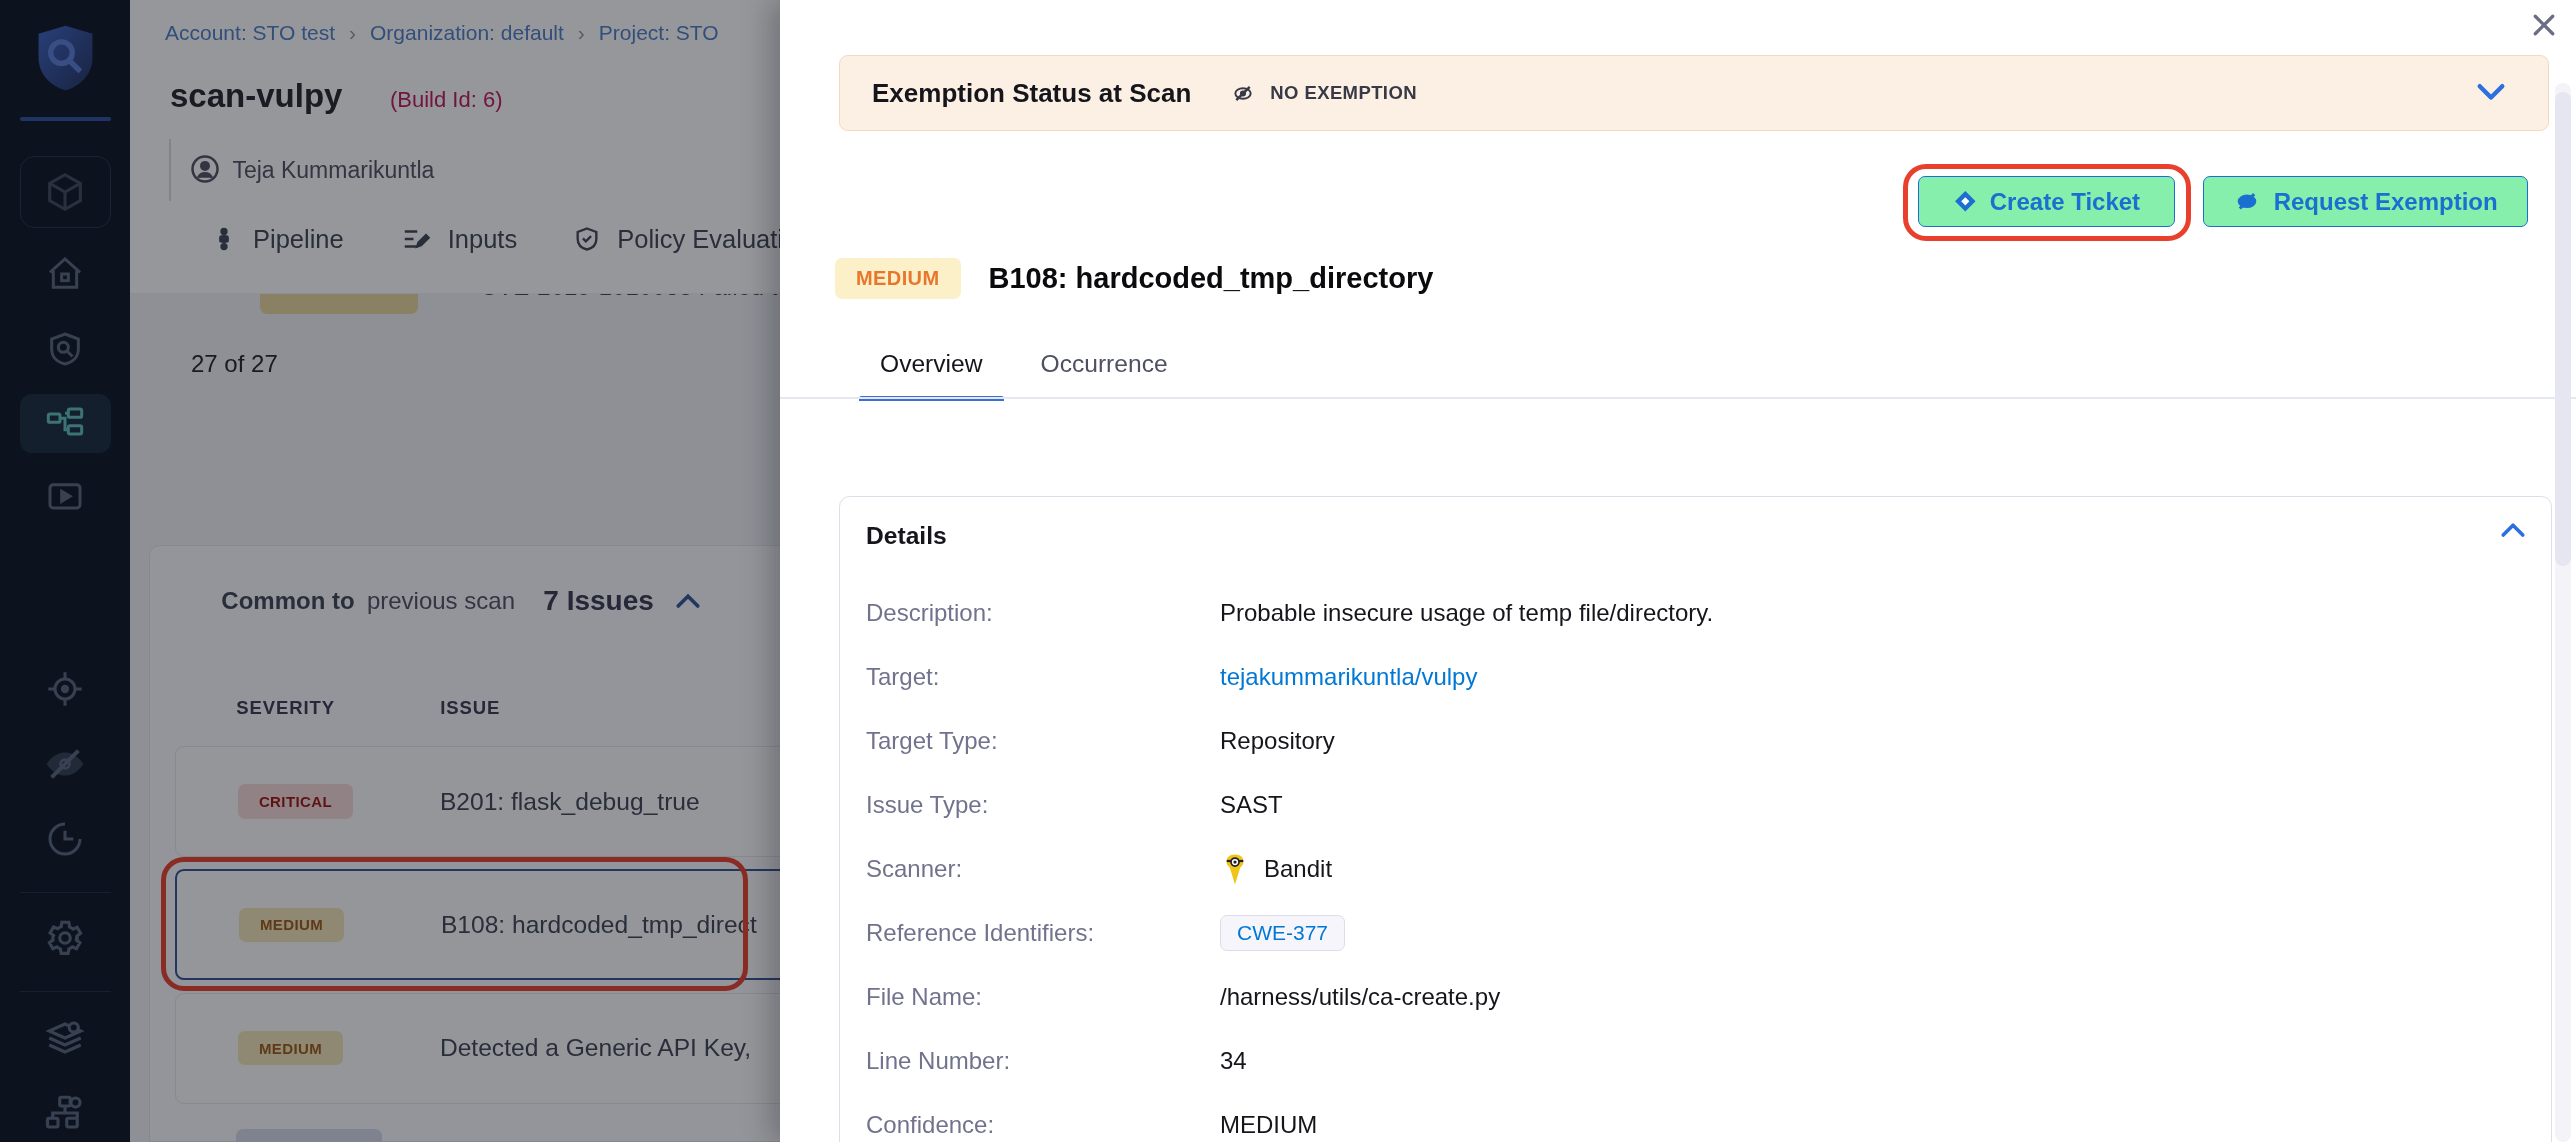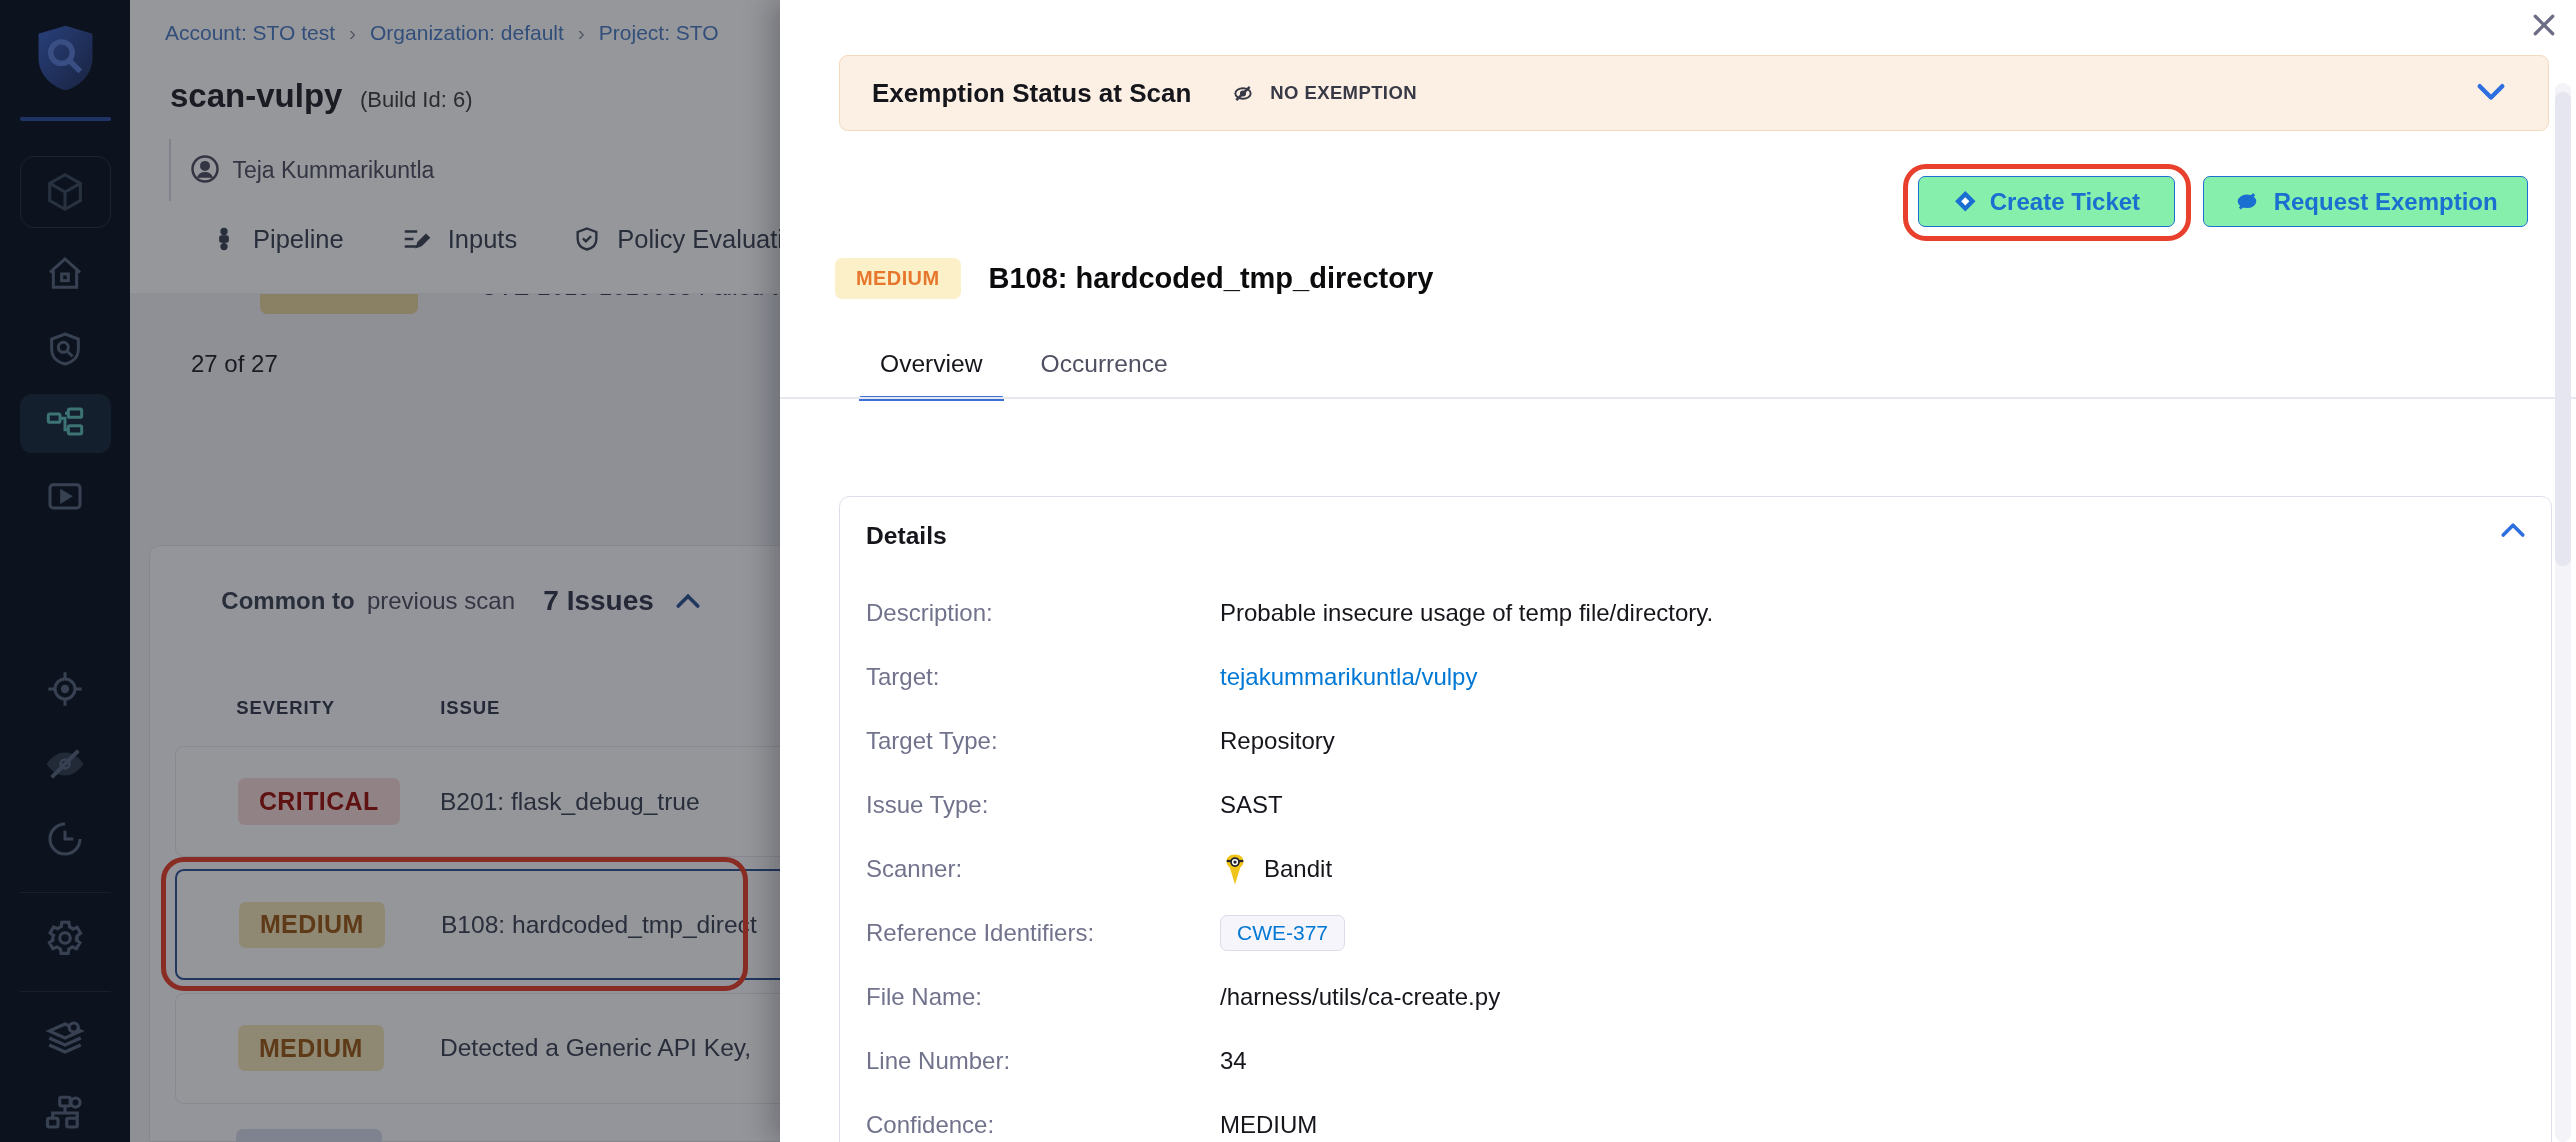--- a/index.html
+++ b/index.html
@@ -20,21 +20,21 @@
   .sb-sep { width:91px; height:1.8px; background:#1d2c3e; margin-top:23px; }
   .sb-item svg { display:block; }
 
   
   #left-content { position:absolute; left:130px; top:0; width:650px; height:1142px; background:#f1f3f7; z-index:1; }
   #top-header { position:absolute; left:0; top:0; width:100%; height:293px; background:#ffffff; border-bottom:1.8px solid #d9dae5; }
   #breadcrumb { position:absolute; left:35px; top:21px; font-size:21px; color:#4d7ec4; display:flex; gap:14px; align-items:center; white-space:nowrap; }
   #breadcrumb .crumb-sep { color:#8d93a5; font-size:21px; }
   #build-title-row { position:absolute; left:40px; top:77px; display:flex; align-items:baseline; gap:17.6px; white-space:nowrap; }
   #build-title { font-size:33px; font-weight:bold; color:#22222a; }
-  #build-id { font-size:22px; color:#404040; }
+  #build-id { font-size:22px; color:#be185d;margin-left:30px; }
   #user-row { position:absolute; left:39px; top:139px; height:62px; display:flex; align-items:center; }
   #user-vline { width:1.8px; height:62px; background:#d9dae5; margin-right:19.3px; }
   #user-name { font-size:23px; color:#4f5162; margin-left:12.3px; }
   #exec-tabbar { position:absolute; left:0; top:224px; width:100%; height:69px; background:#ffffff;
     display:flex; align-items:flex-start; gap:56px; padding-left:81px; white-space:nowrap; }
   .exec-tab { display:flex; align-items:center; gap:16px; font-size:25.5px; color:#3e4555; font-weight:500; }
   .exec-tab svg { display:block; }
 
   
   #clipped-row { position:absolute; left:0; top:294px; width:650px; height:23px; overflow:hidden; }
@@ -51,21 +51,21 @@
   #issues-header .bold { font-size:24px; font-weight:bold; color:#3e4555; }
   #issues-header .plain { font-size:24px; color:#4f5162; }
   #issues-header .count { font-size:28px; font-weight:bold; color:#343a4e; margin-left:16px; }
   #issues-header svg { margin-left:8.8px; }
   #col-headers { position:absolute; left:0; top:151px; width:100%; }
   .col-h { position:absolute; font-size:18.5px; font-weight:bold; letter-spacing:0.9px; color:#343a4e; }
   #rows-wrap { position:absolute; left:24.6px; top:200px; width:791px; }
   .issue-row { position:relative; width:791px; height:111px; background:#fdfdfe; border:0.9px solid #e4e5ec;
     border-radius:8.8px; margin-bottom:12.3px; display:flex; align-items:center; }
   .issue-row.selected { border:2.6px solid #2f5595; }
-  .sev-badge { position:absolute; left:62px; font-size:25px; font-weight:bold; letter-spacing:0.4px;
+  .sev-badge { position:absolute; left:62px; font-size:15px; font-weight:bold; letter-spacing:0.4px;
     padding:8.8px 21px; border-radius:7px; white-space:nowrap; }
   .sev-critical { background:#f6dbd8; color:#9e130c; }
   .sev-medium { background:#f2e5b8; color:#9c5a17; }
   .issue-text { position:absolute; left:264px; font-size:24.6px; color:#3e4555; white-space:nowrap; }
   .row4-badge { position:absolute; left:86px; top:583px; width:146px; height:39px; background:#d7d9ea; border-radius:7px; }
 
   .red-ring { position:absolute; border:5.3px solid #e8402c; border-radius:23px; pointer-events:none; }
 
   
   #scrim { position:absolute; left:0; top:0; width:780px; height:1142px; background:rgba(17,18,28,0.44); z-index:2; }

